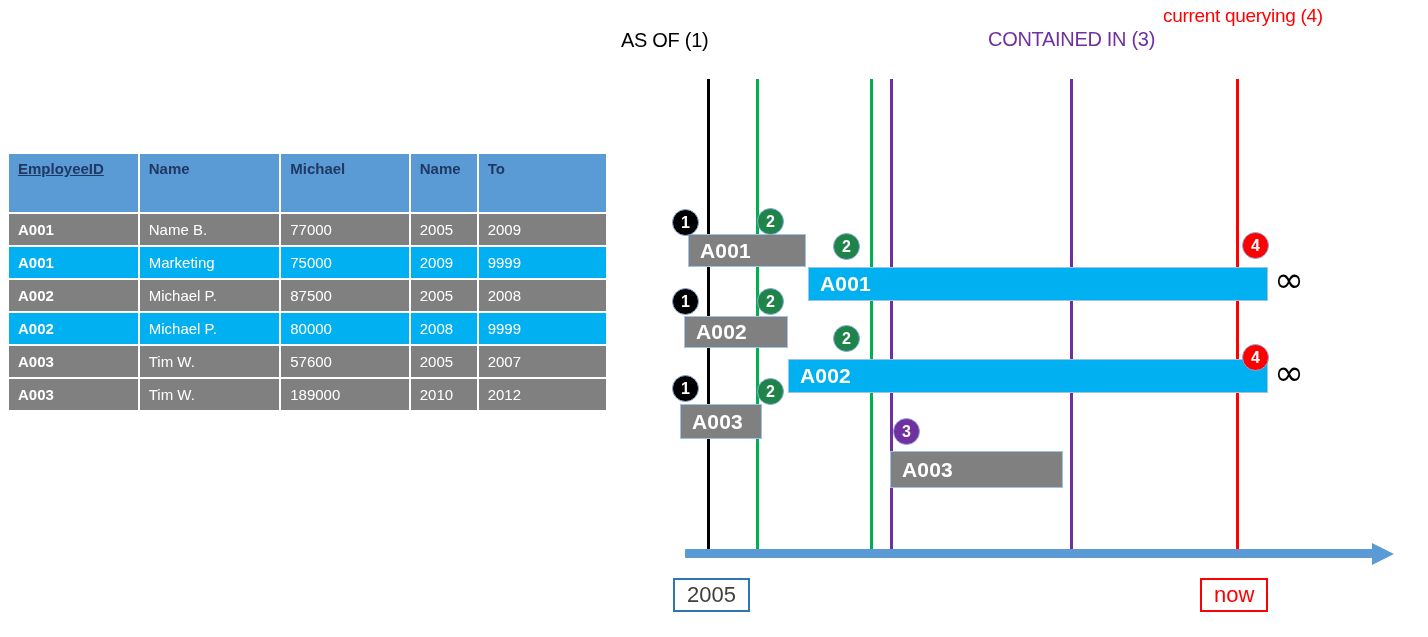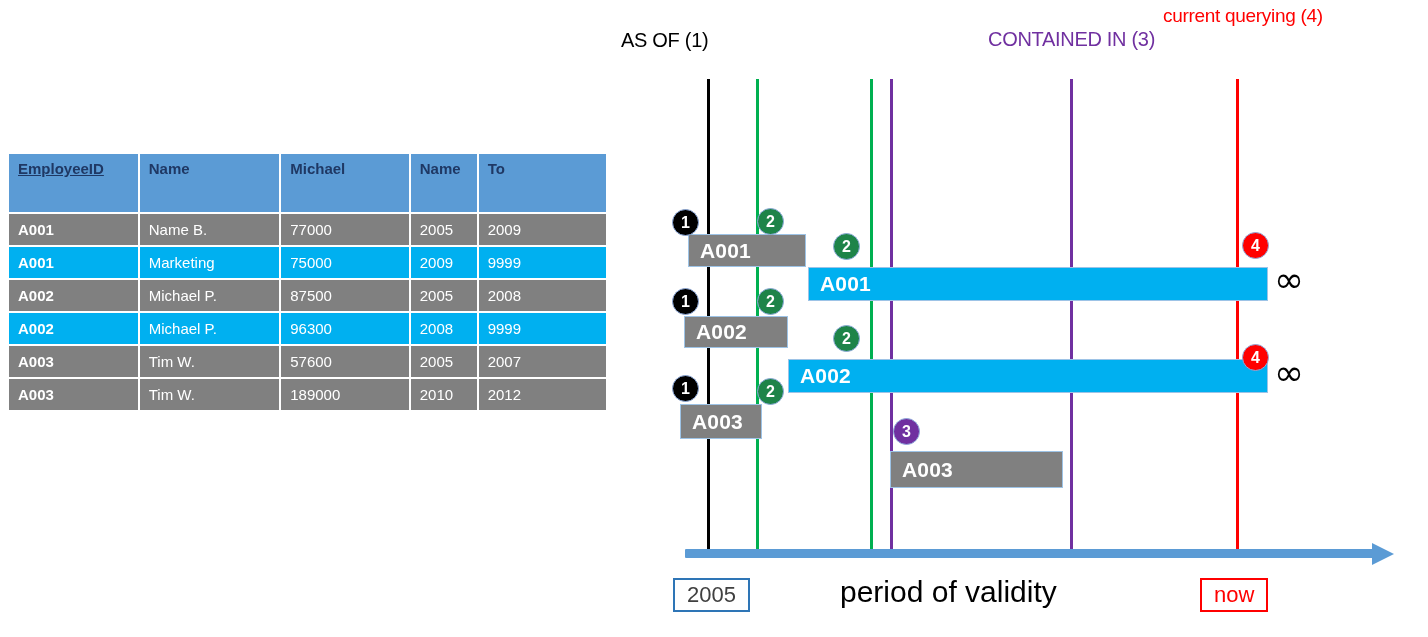--- a/index.html
+++ b/index.html
@@ -207,21 +207,21 @@
       <tr class="gray">
         <td class="idcol">A002</td>
         <td>Michael P.</td>
         <td>87500</td>
         <td>2005</td>
         <td>2008</td>
       </tr>
       <tr class="cyan">
         <td class="idcol">A002</td>
         <td>Michael P.</td>
-        <td>96300</td>
+        <td>80000</td>
         <td>2008</td>
         <td>9999</td>
       </tr>
       <tr class="gray">
         <td class="idcol">A003</td>
         <td>Tim W.</td>
         <td>57600</td>
         <td>2005</td>
         <td>2007</td>
       </tr>
@@ -269,17 +269,16 @@
     <div class="marker m4" id="mk4-a">4</div>
     <div class="marker m4" id="mk4-b">4</div>
 
     <div class="inf" id="inf-1">∞</div>
     <div class="inf" id="inf-2">∞</div>
 
     <div id="axis"></div>
     <div id="axis-arrow"></div>
 
     <div class="tagbox" id="tag-2005">2005</div>
-    <div id="lbl-validity">period of validity</div>
     <div class="tagbox" id="tag-now">now</div>
 
   </div>
 </div>
 
 </body></html>

